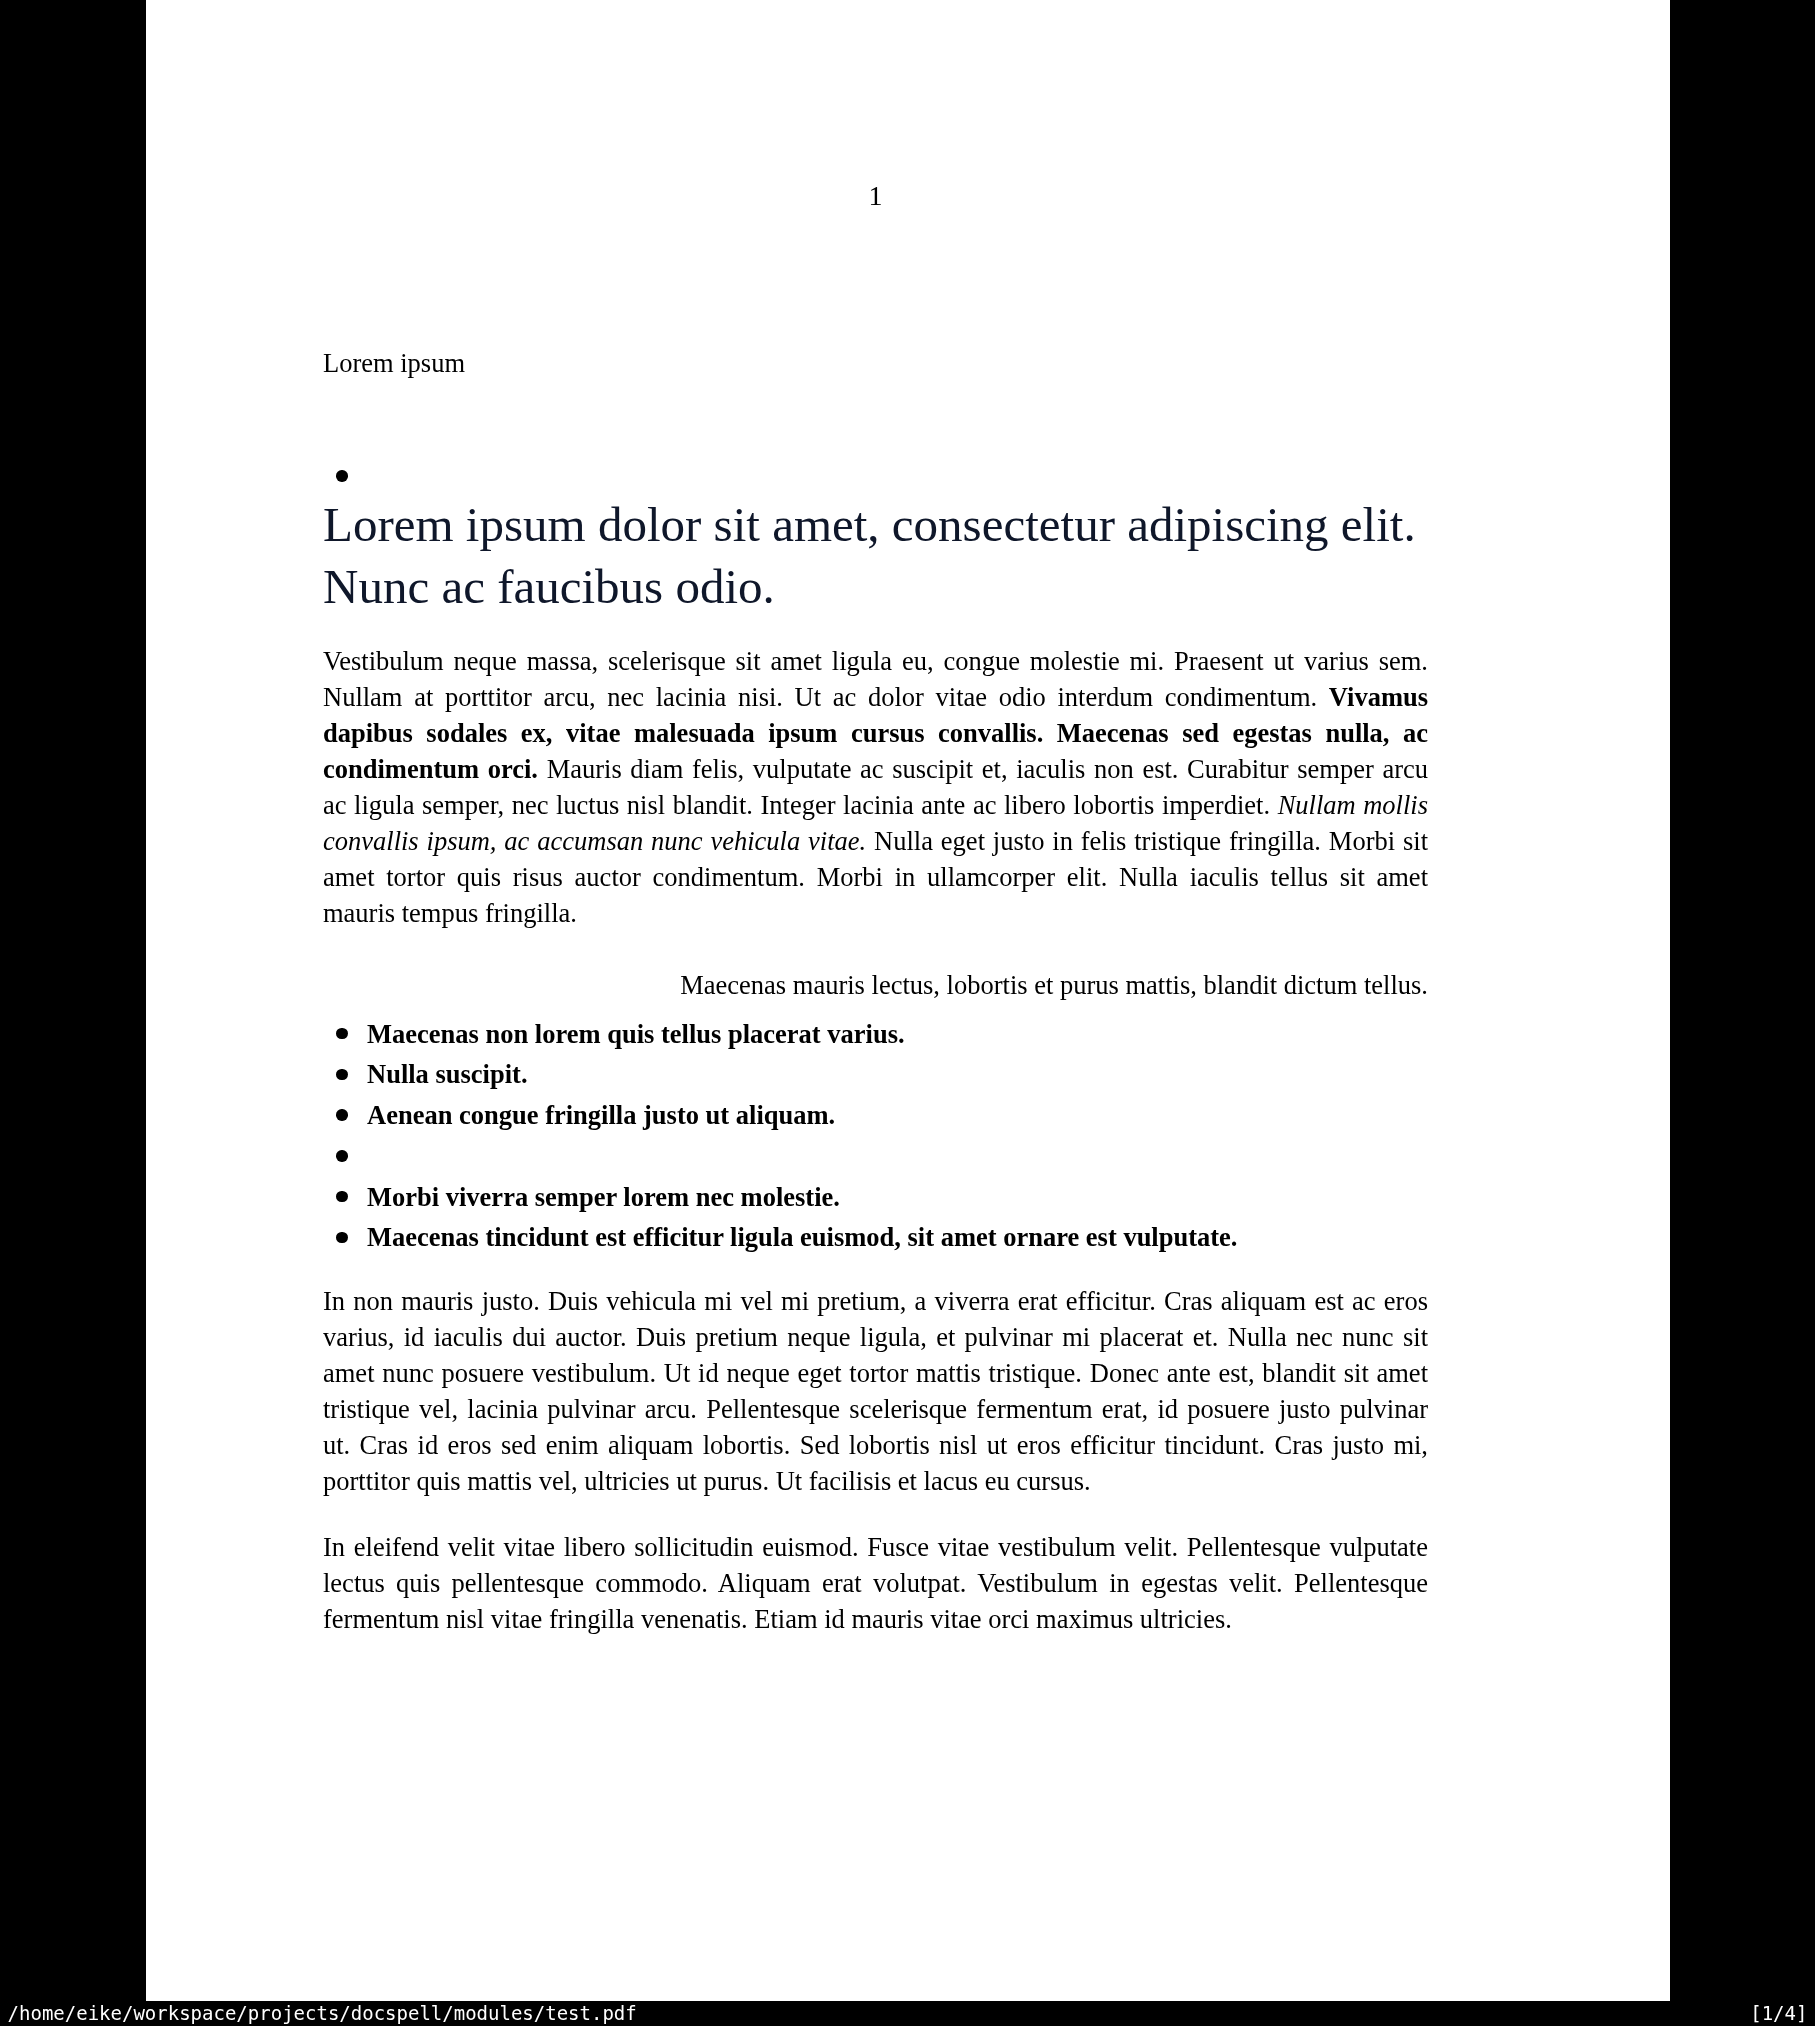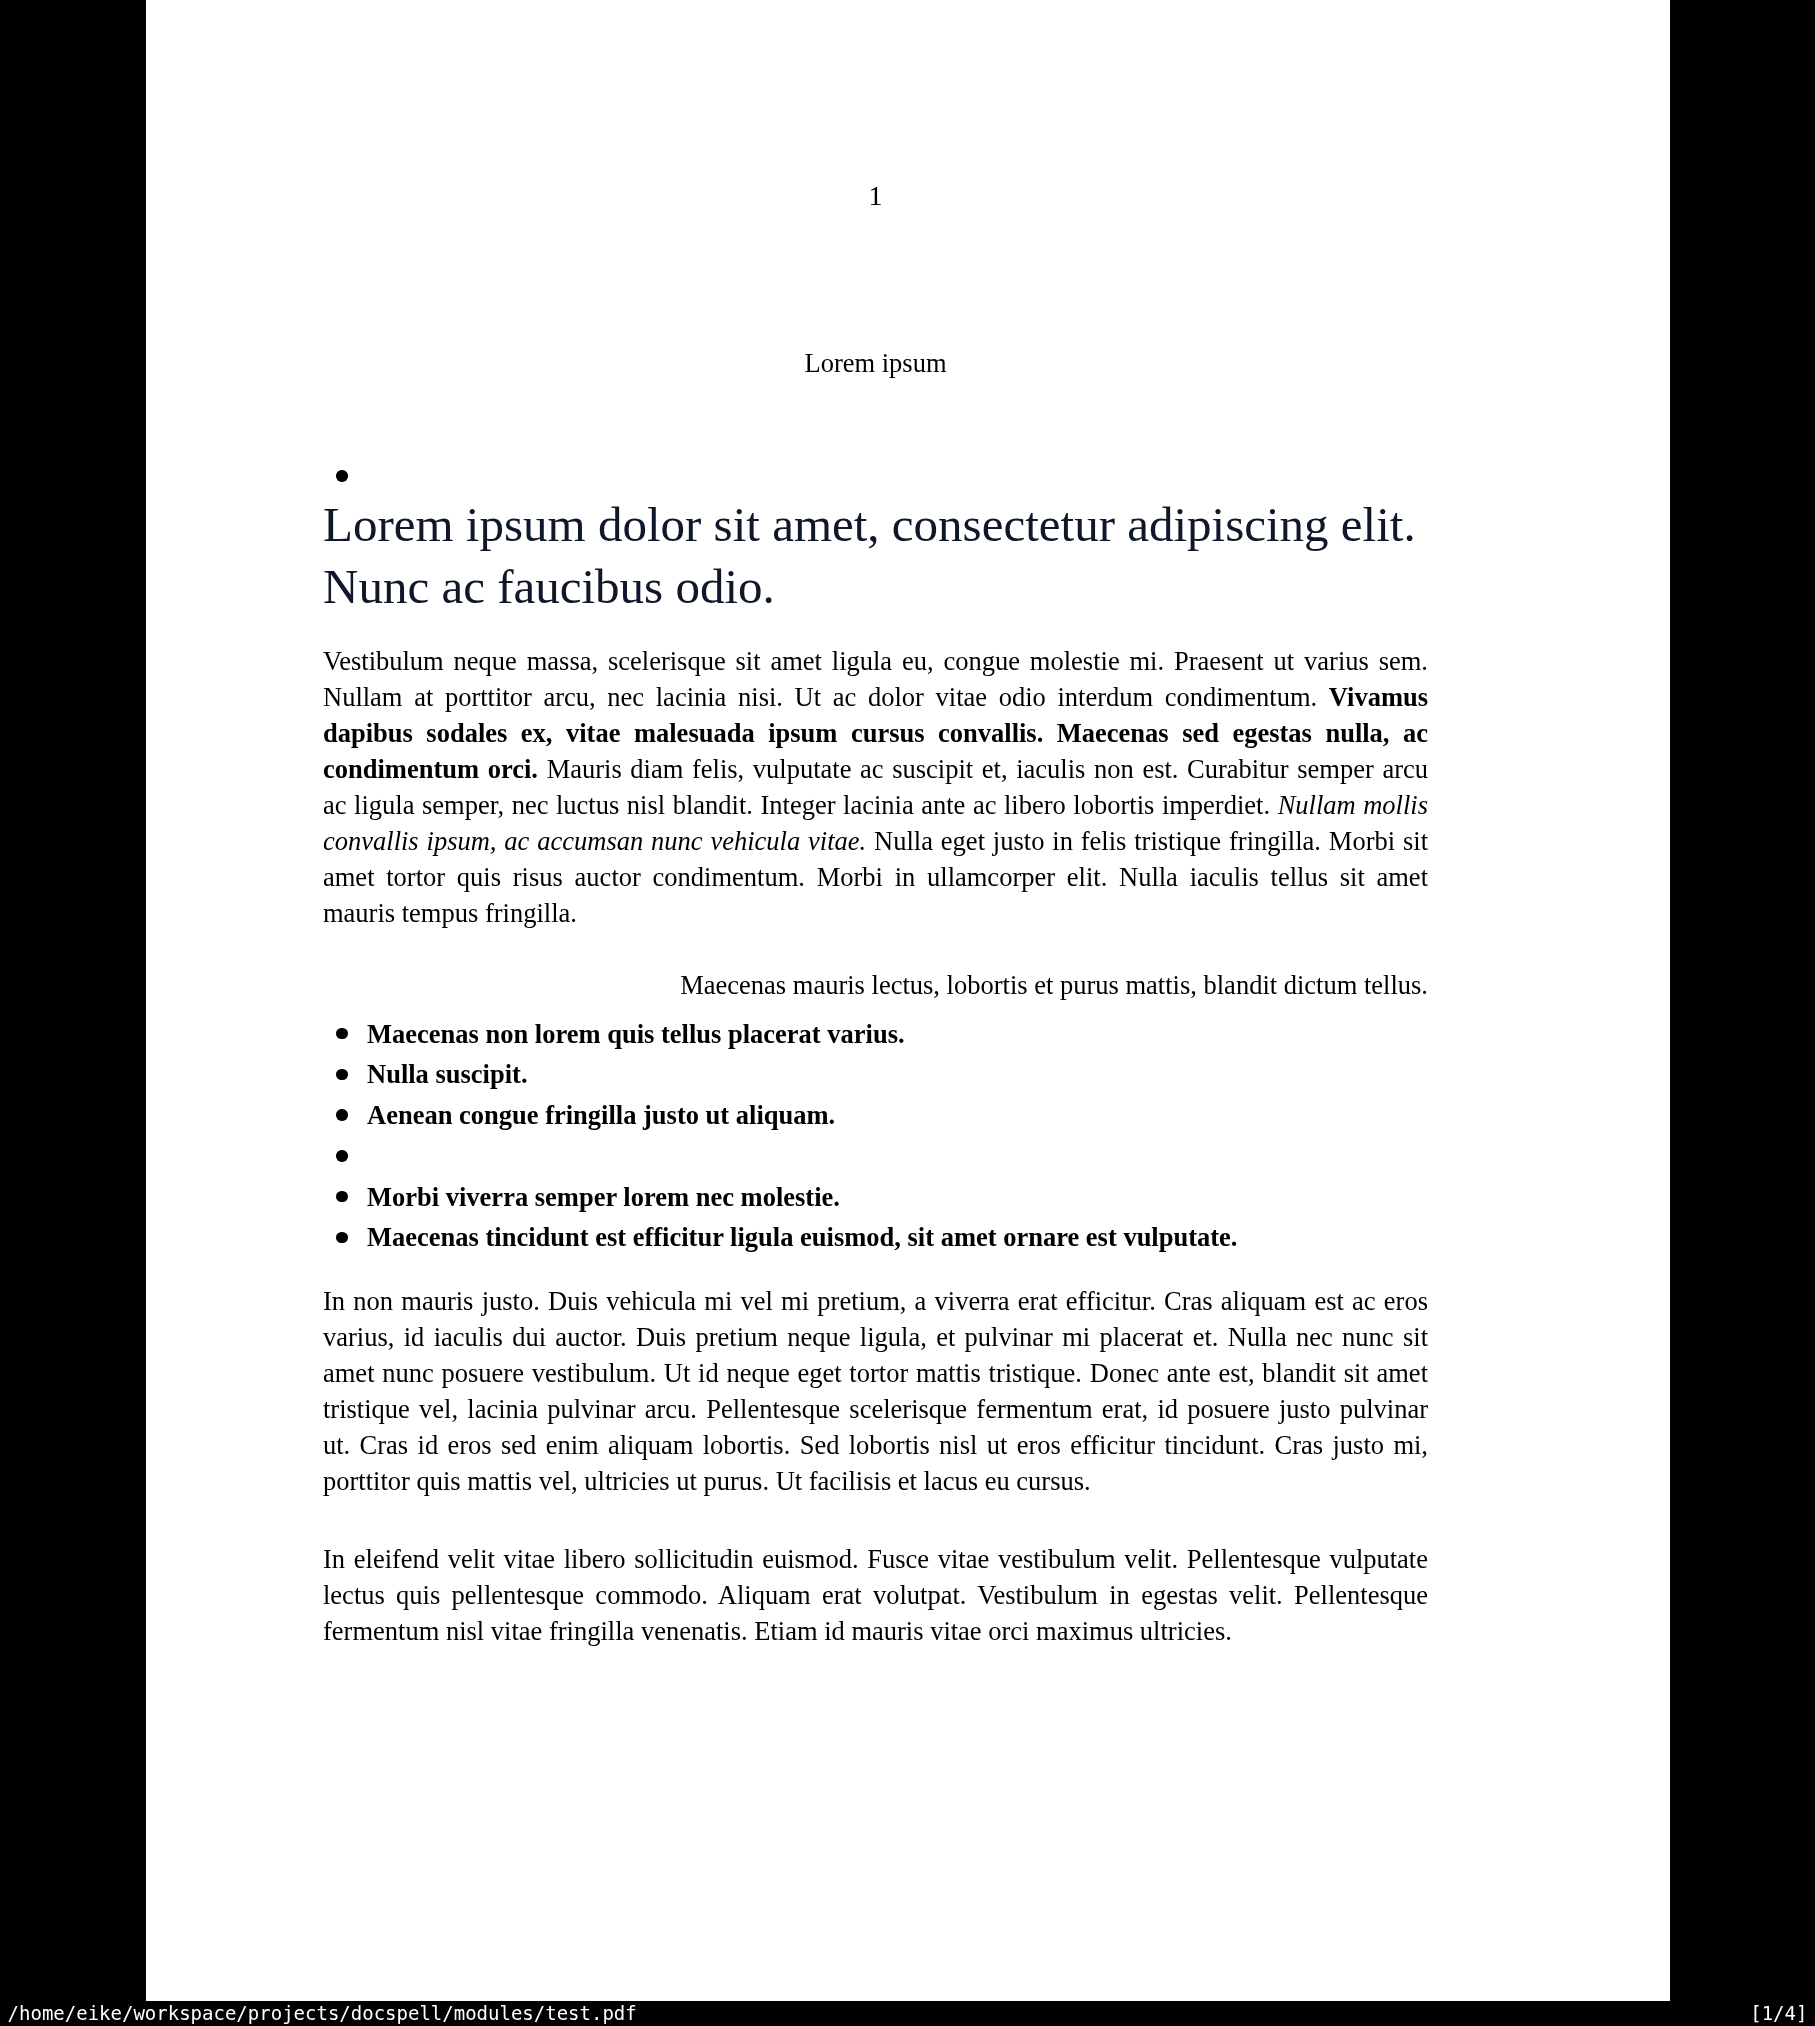--- a/index.html
+++ b/index.html
@@ -16,38 +16,38 @@
   }
   .pagenum{
     position:absolute;left:177px;top:180px;width:1105px;
     text-align:center;font-size:28px;line-height:32px;color:#000;
   }
   .content{
     position:absolute;left:177px;top:0;width:1105px;
     padding-top:345px;
     font-size:26.5px;line-height:36px;text-align:justify;color:#000;
   }
-  .intro{margin:0;text-align:center;}
+  .intro{margin:0;text-align:left;}
   .li-row{position:relative;padding-left:44px;min-height:36px;}
   .li-row .dot{
     position:absolute;left:13.2px;top:12.3px;width:11.4px;height:11.4px;
     border-radius:50%;background:#000;
   }
   .empty-item{margin-top:77px;}
   h1.heading{
     margin:0;text-align:left;
     font-size:49px;line-height:62px;font-weight:normal;color:#0f172a;
   }
   p.body-par{margin:0;}
   p.p1{margin-top:24.6px;}
   p.p2{margin-top:36px;text-align:right;}
   ul.bullets{margin:13.2px 0 0 0;padding:0;list-style:none;font-weight:bold;}
   ul.bullets .li-row{margin-bottom:4.7px;}
   p.p3{margin-top:28px;}
-  p.p4{margin-top:42px;}
+  p.p4{margin-top:30px;}
   .bold-run{font-weight:bold;}
   .italic-run{font-style:italic;}
   .statusbar{
     position:absolute;left:0;bottom:0;width:1815px;height:24.6px;
     background:#000;color:#fff;
     font-family:"DejaVu Sans Mono","Liberation Mono",monospace;
     font-size:19px;line-height:24.6px;
     display:flex;justify-content:space-between;
     padding:0 7.6px;box-sizing:border-box;white-space:nowrap;
   }

